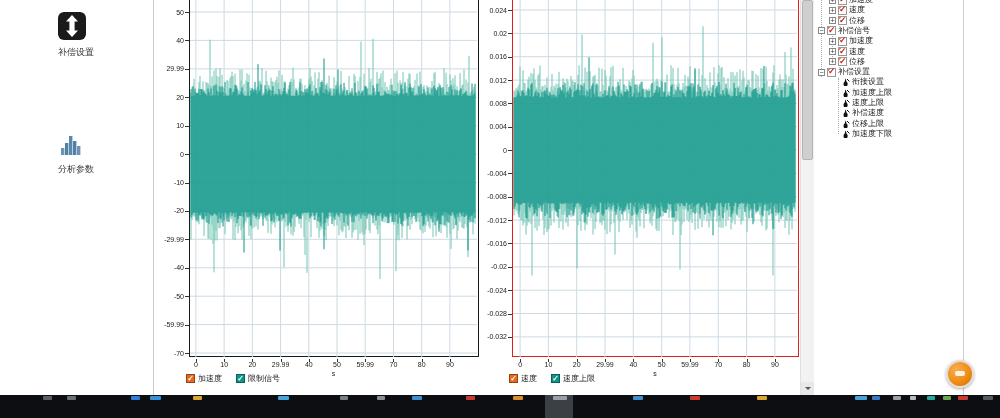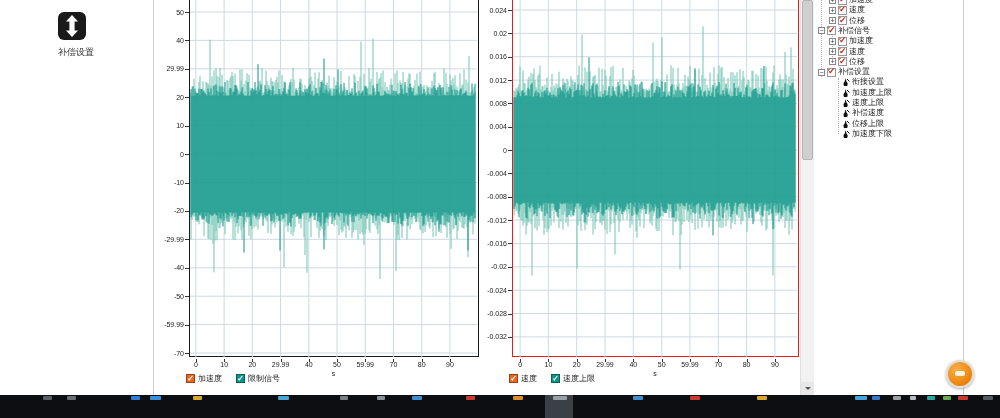--- a/index.html
+++ b/index.html
@@ -65,20 +65,32 @@
     <div class="tool" style="top:12px">
       <span class="ticon">
         <svg width="28" height="28" viewBox="0 0 28 28">
           <rect x="0" y="0" width="28" height="28" rx="6" fill="#1a1a1a"></rect>
           <polygon points="14,3 20,9.5 8,9.5" fill="#fff"></polygon>
           <rect x="11.4" y="9" width="5.2" height="10" fill="#fff"></rect>
           <polygon points="14,25 20,18.5 8,18.5" fill="#fff"></polygon>
         </svg>
       </span>
       <span class="tlbl">补偿设置</span>
+    </div>
+    <div class="tool" style="top:130px">
+      <span class="ticon">
+        <svg width="27" height="27" viewBox="0 0 27 27">
+          <rect x="3" y="18" width="3.4" height="7" fill="#6b93b8"></rect>
+          <rect x="7" y="13" width="3.4" height="12" fill="#4f81a5"></rect>
+          <rect x="11" y="6" width="3.4" height="19" fill="#5c87ad"></rect>
+          <rect x="15" y="11" width="3.4" height="14" fill="#4f81a5"></rect>
+          <rect x="19" y="16" width="3.4" height="9" fill="#6b93b8"></rect>
+        </svg>
+      </span>
+      <span class="tlbl">分析参数</span>
     </div>
   </div>
 
   <div id="vdiv-left"></div>
 
   <div id="chart-layer">
       <div class="plot" style="left: 188.5px; top: -40px; width: 290px; height: 397px; border-width: 1.5px; border-color: rgb(26, 26, 26);"><svg width="287" height="397">
           <path d="M0 52.0H287M0 80.4H287M0 108.9H287M0 137.3H287M0 165.7H287M0 194.1H287M0 222.5H287M0 250.9H287M0 279.3H287M0 307.8H287M0 336.2H287M0 364.6H287M0 393.0H287M5.9 0V397M34.1 0V397M62.4 0V397M90.6 0V397M118.8 0V397M147.0 0V397M175.2 0V397M203.5 0V397M231.7 0V397M259.9 0V397" stroke="#ccdae3" stroke-width="1" fill="none"></path>
           <path d="M1 133.0L1 279.5M2 126.9L2 260.0M3 126.0L3 256.5M4 118.8L4 255.9M5 131.3L5 257.0M6 131.8L6 255.9M7 132.6L7 262.0M8 132.9L8 262.2M9 122.0L9 264.3M10 116.1L10 255.7M11 129.1L11 255.3M12 130.1L12 260.0M13 121.2L13 257.4M14 132.7L14 276.1M15 132.3L15 257.5M16 121.9L16 262.0M17 122.9L17 255.4M18 123.1L18 278.6M19 124.9L19 279.0M20 79.7L20 257.4M21 126.1L21 279.5M22 116.3L22 264.9M23 126.1L23 284.0M24 110.5L24 312.3M25 124.8L25 280.5M26 108.2L26 271.1M27 116.0L27 280.4M28 125.7L28 258.5M29 116.8L29 268.2M30 108.0L30 268.2M31 127.7L31 263.0M32 114.9L32 262.2M33 126.8L33 256.4M34 128.0L34 255.2M35 133.0L35 274.3M36 132.9L36 258.7M37 120.1L37 257.9M38 120.9L38 261.5M39 129.4L39 256.9M40 118.3L40 256.4M41 116.1L41 259.2M42 111.7L42 257.9M43 116.0L43 279.4M44 128.9L44 261.7M45 113.5L45 280.0M46 127.5L46 266.8M47 126.1L47 255.7M48 129.8L48 273.4M49 131.2L49 266.3M50 109.4L50 256.5M51 120.6L51 270.2M52 109.5L52 279.6M53 126.4L53 267.4M54 123.9L54 264.2M55 131.5L55 260.3M56 120.5L56 262.3M57 113.3L57 255.6M58 131.4L58 258.5M59 114.8L59 275.9M60 127.6L60 266.0M61 130.7L61 279.1M62 133.0L62 268.9M63 132.9L63 256.6M64 131.7L64 267.6M65 128.7L65 255.3M66 129.9L66 266.5M67 127.5L67 260.3M68 126.3L68 269.7M69 121.6L69 255.2M70 120.7L70 256.8M71 123.3L71 255.3M72 108.1L72 256.5M73 132.9L73 259.1M74 132.5L74 255.7M75 132.2L75 255.2M76 110.7L76 260.4M77 121.1L77 261.2M78 124.8L78 272.9M79 125.6L79 255.2M80 131.5L80 256.8M81 117.6L81 273.8M82 121.0L82 264.7M83 121.8L83 258.7M84 130.8L84 260.7M85 122.2L85 267.3M86 119.9L86 259.4M87 116.7L87 262.2M88 122.8L88 255.3M89 110.4L89 261.1M90 131.0L90 255.3M91 128.7L91 260.6M92 114.9L92 261.6M93 132.5L93 255.7M94 121.3L94 307.2M95 122.6L95 261.7M96 131.3L96 266.7M97 132.8L97 255.4M98 128.5L98 271.7M99 125.4L99 261.4M100 124.3L100 263.5M101 118.9L101 274.3M102 122.2L102 255.6M103 107.7L103 275.8M104 119.5L104 271.9M105 132.4L105 266.9M106 130.8L106 257.2M107 132.9L107 256.4M108 133.0L108 255.2M109 127.2L109 263.8M110 118.6L110 258.0M111 118.8L111 268.3M112 124.2L112 255.3M113 132.0L113 255.7M114 132.8L114 277.2M115 125.2L115 294.9M116 132.2L116 259.9M117 128.4L117 312.8M118 129.1L118 255.2M119 118.5L119 261.8M120 108.2L120 257.5M121 116.6L121 277.3M122 121.1L122 257.0M123 130.6L123 255.2M124 125.3L124 259.8M125 112.5L125 255.2M126 127.9L126 255.2M127 132.4L127 268.1M128 118.5L128 260.8M129 112.2L129 277.8M130 130.6L130 270.7M131 129.6L131 260.7M132 120.1L132 269.2M133 123.6L133 264.1M134 132.9L134 276.4M135 129.5L135 269.9M136 129.1L136 280.2M137 122.8L137 262.6M138 126.3L138 266.1M139 115.6L139 255.9M140 132.9L140 257.2M141 130.5L141 256.1M142 128.2L142 255.4M143 132.9L143 261.1M144 117.2L144 265.9M145 132.4L145 256.2M146 128.9L146 255.4M147 121.7L147 265.2M148 128.1L148 255.3M149 125.5L149 275.2M150 131.7L150 260.5M151 111.0L151 269.6M152 128.6L152 272.5M153 133.0L153 271.2M154 130.2L154 266.1M155 127.2L155 266.8M156 131.3L156 278.0M157 130.1L157 264.1M158 132.8L158 256.5M159 116.1L159 270.4M160 130.8L160 255.3M161 132.3L161 257.5M162 131.7L162 277.8M163 132.9L163 272.4M164 113.9L164 270.2M165 116.0L165 255.5M166 132.9L166 270.0M167 132.1L167 256.3M168 121.0L168 279.7M169 131.8L169 260.8M170 116.8L170 274.0M171 81.7L171 256.1M172 132.9L172 272.4M173 132.6L173 274.8M174 113.7L174 285.1M175 128.3L175 273.8M176 127.1L176 269.5M177 132.9L177 255.7M178 127.7L178 255.2M179 108.1L179 270.2M180 122.2L180 273.1M181 118.7L181 255.3M182 132.6L182 256.0M183 78.8L183 257.7M184 132.8L184 255.2M185 131.6L185 265.6M186 131.5L186 258.4M187 111.9L187 269.5M188 122.7L188 274.2M189 119.0L189 265.5M190 117.5L190 319.0M191 113.3L191 256.6M192 127.4L192 257.9M193 110.5L193 262.1M194 130.1L194 255.3M195 122.1L195 262.4M196 132.3L196 255.2M197 126.8L197 263.0M198 129.8L198 259.6M199 130.3L199 255.4M200 124.9L200 257.5M201 118.6L201 255.6M202 132.7L202 255.7M203 130.0L203 260.0M204 130.9L204 264.8M205 113.3L205 255.5M206 132.7L206 311.2M207 110.4L207 279.9M208 122.9L208 274.8M209 133.0L209 280.3M210 120.3L210 259.2M211 122.9L211 263.4M212 123.3L212 277.9M213 112.1L213 266.4M214 128.6L214 259.2M215 124.6L215 261.2M216 132.5L216 255.3M217 126.5L217 279.5M218 118.7L218 259.7M219 113.4L219 255.6M220 113.8L220 269.5M221 128.2L221 259.4M222 133.0L222 264.2M223 131.2L223 255.3M224 126.2L224 255.8M225 119.8L225 259.0M226 132.8L226 256.6M227 113.5L227 261.1M228 126.3L228 257.2M229 125.4L229 262.1M230 111.6L230 269.3M231 129.8L231 270.6M232 133.0L232 256.7M233 126.8L233 273.3M234 125.0L234 266.3M235 132.0L235 271.9M236 131.2L236 265.3M237 125.3L237 257.5M238 131.8L238 256.5M239 132.6L239 266.4M240 126.9L240 268.7M241 128.7L241 257.5M242 120.8L242 262.3M243 127.0L243 277.2M244 113.1L244 255.4M245 111.7L245 256.9M246 132.6L246 276.2M247 132.6L247 259.3M248 126.9L248 260.4M249 123.1L249 268.6M250 126.5L250 257.1M251 127.1L251 273.2M252 131.5L252 255.3M253 128.4L253 264.7M254 108.4L254 265.7M255 132.9L255 257.0M256 112.7L256 267.1M257 124.1L257 277.8M258 132.3L258 263.1M259 132.3L259 255.4M260 114.3L260 274.0M261 120.2L261 288.9M262 126.7L262 256.0M263 118.2L263 269.4M264 124.6L264 268.0M265 115.3L265 259.2M266 132.3L266 264.9M267 126.3L267 279.0M268 131.1L268 270.5M269 131.4L269 260.3M270 113.2L270 262.3M271 128.6L271 257.3M272 125.2L272 267.5M273 124.3L273 268.0M274 109.5L274 268.7M275 132.5L275 264.2M276 119.5L276 255.8M277 131.9L277 267.5M278 122.5L278 297.2M279 96.0L279 262.3M280 132.8L280 262.5M281 131.7L281 255.8M282 130.7L282 255.2M283 129.2L283 274.4M284 126.9L284 258.6M285 132.1L285 263.6" stroke="#72c6b4" stroke-width="1" fill="none"></path>
           <path d="M1 129.2L1 257.4M2 135.8L2 255.1M3 126.6L3 253.2M4 135.7L4 252.5M5 128.6L5 252.6M6 133.4L6 260.4M7 133.5L7 252.6M8 133.0L8 260.3M9 128.9L9 254.7M10 135.1L10 255.4M11 129.0L11 252.6M12 129.0L12 258.2M13 132.2L13 259.3M14 130.3L14 259.3M15 133.4L15 252.4M16 134.3L16 256.0M17 135.8L17 262.7M18 128.6L18 252.6M19 132.1L19 263.7M20 135.8L20 253.9M21 128.5L21 255.2M22 135.8L22 256.0M23 134.9L23 255.1M24 125.6L24 253.8M25 135.3L25 253.3M26 124.4L26 254.8M27 130.7L27 255.6M28 135.7L28 263.0M29 131.8L29 252.5M30 126.4L30 258.2M31 132.8L31 259.3M32 126.3L32 253.3M33 131.8L33 266.4M34 135.8L34 260.5M35 121.9L35 252.4M36 135.6L36 253.6M37 135.6L37 261.6M38 135.7L38 254.9M39 135.5L39 262.0M40 128.1L40 252.4M41 128.4L41 252.4M42 134.9L42 255.8M43 132.1L43 253.5M44 131.6L44 253.1M45 124.9L45 257.1M46 125.1L46 252.4M47 128.6L47 263.1M48 135.7L48 259.2M49 133.8L49 256.0M50 134.7L50 255.9M51 131.5L51 256.0M52 127.6L52 252.4M53 133.5L53 256.7M54 135.4L54 292.6M55 135.8L55 252.5M56 135.8L56 252.4M57 135.6L57 257.3M58 122.0L58 252.4M59 135.8L59 257.0M60 135.5L60 255.4M61 130.4L61 265.7M62 127.9L62 252.4M63 129.0L63 254.7M64 130.6L64 252.7M65 121.9L65 256.0M66 130.5L66 258.2M67 134.0L67 256.5M68 104.2L68 252.6M69 131.9L69 259.3M70 129.7L70 253.0M71 124.7L71 253.1M72 135.8L72 253.3M73 135.4L73 265.8M74 134.8L74 252.4M75 125.2L75 257.8M76 128.9L76 255.1M77 134.0L77 255.9M78 131.1L78 254.5M79 128.6L79 253.2M80 130.1L80 253.8M81 135.7L81 261.3M82 130.4L82 261.0M83 126.1L83 254.2M84 135.6L84 262.7M85 134.4L85 252.4M86 133.6L86 253.8M87 134.4L87 256.0M88 135.5L88 255.4M89 129.0L89 260.8M90 133.8L90 290.6M91 135.6L91 254.3M92 134.3L92 254.5M93 131.1L93 259.2M94 127.9L94 257.8M95 122.3L95 253.2M96 134.5L96 253.4M97 133.6L97 253.7M98 135.5L98 265.3M99 129.7L99 252.4M100 121.9L100 262.8M101 135.8L101 266.5M102 135.7L102 258.2M103 135.8L103 254.4M104 135.8L104 254.7M105 135.8L105 253.9M106 128.4L106 253.7M107 130.2L107 256.6M108 135.8L108 255.8M109 135.2L109 258.8M110 122.2L110 258.2M111 131.0L111 258.9M112 135.8L112 253.1M113 131.8L113 253.3M114 135.3L114 252.5M115 129.4L115 252.7M116 132.0L116 253.0M117 128.7L117 252.4M118 133.0L118 252.4M119 126.4L119 252.4M120 124.2L120 258.3M121 134.8L121 256.2M122 131.2L122 252.7M123 135.7L123 252.6M124 135.8L124 255.9M125 134.2L125 260.1M126 128.2L126 252.7M127 133.0L127 252.4M128 133.7L128 261.3M129 135.8L129 256.9M130 127.1L130 262.5M131 122.0L131 266.4M132 121.8L132 252.4M133 132.8L133 252.6M134 98.5L134 289.3M135 133.3L135 262.9M136 124.8L136 258.4M137 130.3L137 256.9M138 134.3L138 258.8M139 131.6L139 252.4M140 128.4L140 252.7M141 135.6L141 252.5M142 135.8L142 264.0M143 135.8L143 252.6M144 128.8L144 257.7M145 135.3L145 259.9M146 125.3L146 253.5M147 129.8L147 252.5M148 109.5L148 255.2M149 133.7L149 256.7M150 135.8L150 252.7M151 124.2L151 252.8M152 134.5L152 253.2M153 131.1L153 253.5M154 122.9L154 262.3M155 135.3L155 253.1M156 135.8L156 255.5M157 130.0L157 253.9M158 134.9L158 265.9M159 135.1L159 253.6M160 132.8L160 254.5M161 133.9L161 252.5M162 128.3L162 261.9M163 135.7L163 255.7M164 135.6L164 262.3M165 122.8L165 254.2M166 132.6L166 256.2M167 135.8L167 254.1M168 135.7L168 253.7M169 130.7L169 254.5M170 135.8L170 252.6M171 133.6L171 258.7M172 131.6L172 253.2M173 130.3L173 255.0M174 135.8L174 252.4M175 125.9L175 256.0M176 126.3L176 252.4M177 128.7L177 258.7M178 135.8L178 253.4M179 134.4L179 254.0M180 135.8L180 252.8M181 134.6L181 254.3M182 135.8L182 254.8M183 125.3L183 263.2M184 127.9L184 255.5M185 135.7L185 252.5M186 134.8L186 260.8M187 124.0L187 255.5M188 131.6L188 255.5M189 131.8L189 255.9M190 135.6L190 253.4M191 135.8L191 252.9M192 135.7L192 261.1M193 135.7L193 258.4M194 135.0L194 254.2M195 131.1L195 256.7M196 133.1L196 256.3M197 134.7L197 257.0M198 133.9L198 263.3M199 133.8L199 262.8M200 135.4L200 253.0M201 134.7L201 253.2M202 124.7L202 262.1M203 135.4L203 261.9M204 131.2L204 253.1M205 135.8L205 261.9M206 130.8L206 253.8M207 133.9L207 254.8M208 134.4L208 263.5M209 135.4L209 252.4M210 133.1L210 257.5M211 124.9L211 264.0M212 128.9L212 265.7M213 133.6L213 261.0M214 134.6L214 253.2M215 122.1L215 252.4M216 132.8L216 253.5M217 133.0L217 258.5M218 135.8L218 265.9M219 127.8L219 257.1M220 123.7L220 253.0M221 127.1L221 252.4M222 131.5L222 257.2M223 128.0L223 252.6M224 135.5L224 256.0M225 135.3L225 252.9M226 135.7L226 262.0M227 134.4L227 253.2M228 135.6L228 252.4M229 126.6L229 252.8M230 134.7L230 252.4M231 124.1L231 252.5M232 134.6L232 256.0M233 133.6L233 265.8M234 129.1L234 264.1M235 133.7L235 255.6M236 135.8L236 255.3M237 134.9L237 253.3M238 127.4L238 261.5M239 135.3L239 254.1M240 134.1L240 256.2M241 135.6L241 259.1M242 128.5L242 256.4M243 135.5L243 262.3M244 125.6L244 252.4M245 127.8L245 265.3M246 129.7L246 252.5M247 129.9L247 261.6M248 127.4L248 260.1M249 135.8L249 271.8M250 124.9L250 263.9M251 128.0L251 264.5M252 135.8L252 255.3M253 127.1L253 255.6M254 135.1L254 252.4M255 135.1L255 265.1M256 135.8L256 252.4M257 131.7L257 261.5M258 135.8L258 253.8M259 126.9L259 262.4M260 135.1L260 255.0M261 125.1L261 255.7M262 129.6L262 252.4M263 134.9L263 252.4M264 135.8L264 255.2M265 129.4L265 257.5M266 135.0L266 265.1M267 129.9L267 253.7M268 135.8L268 256.8M269 135.0L269 253.2M270 129.9L270 252.4M271 128.3L271 253.7M272 135.8L272 255.9M273 134.1L273 252.4M274 133.4L274 256.9M275 132.6L275 256.7M276 130.7L276 253.9M277 135.3L277 255.6M278 135.7L278 290.4M279 135.7L279 260.0M280 135.8L280 256.6M281 135.8L281 261.8M282 123.5L282 255.5M283 135.4L283 262.3M284 133.7L284 252.8M285 123.9L285 258.2" stroke="#0f9488" stroke-width="1" fill="none"></path>

